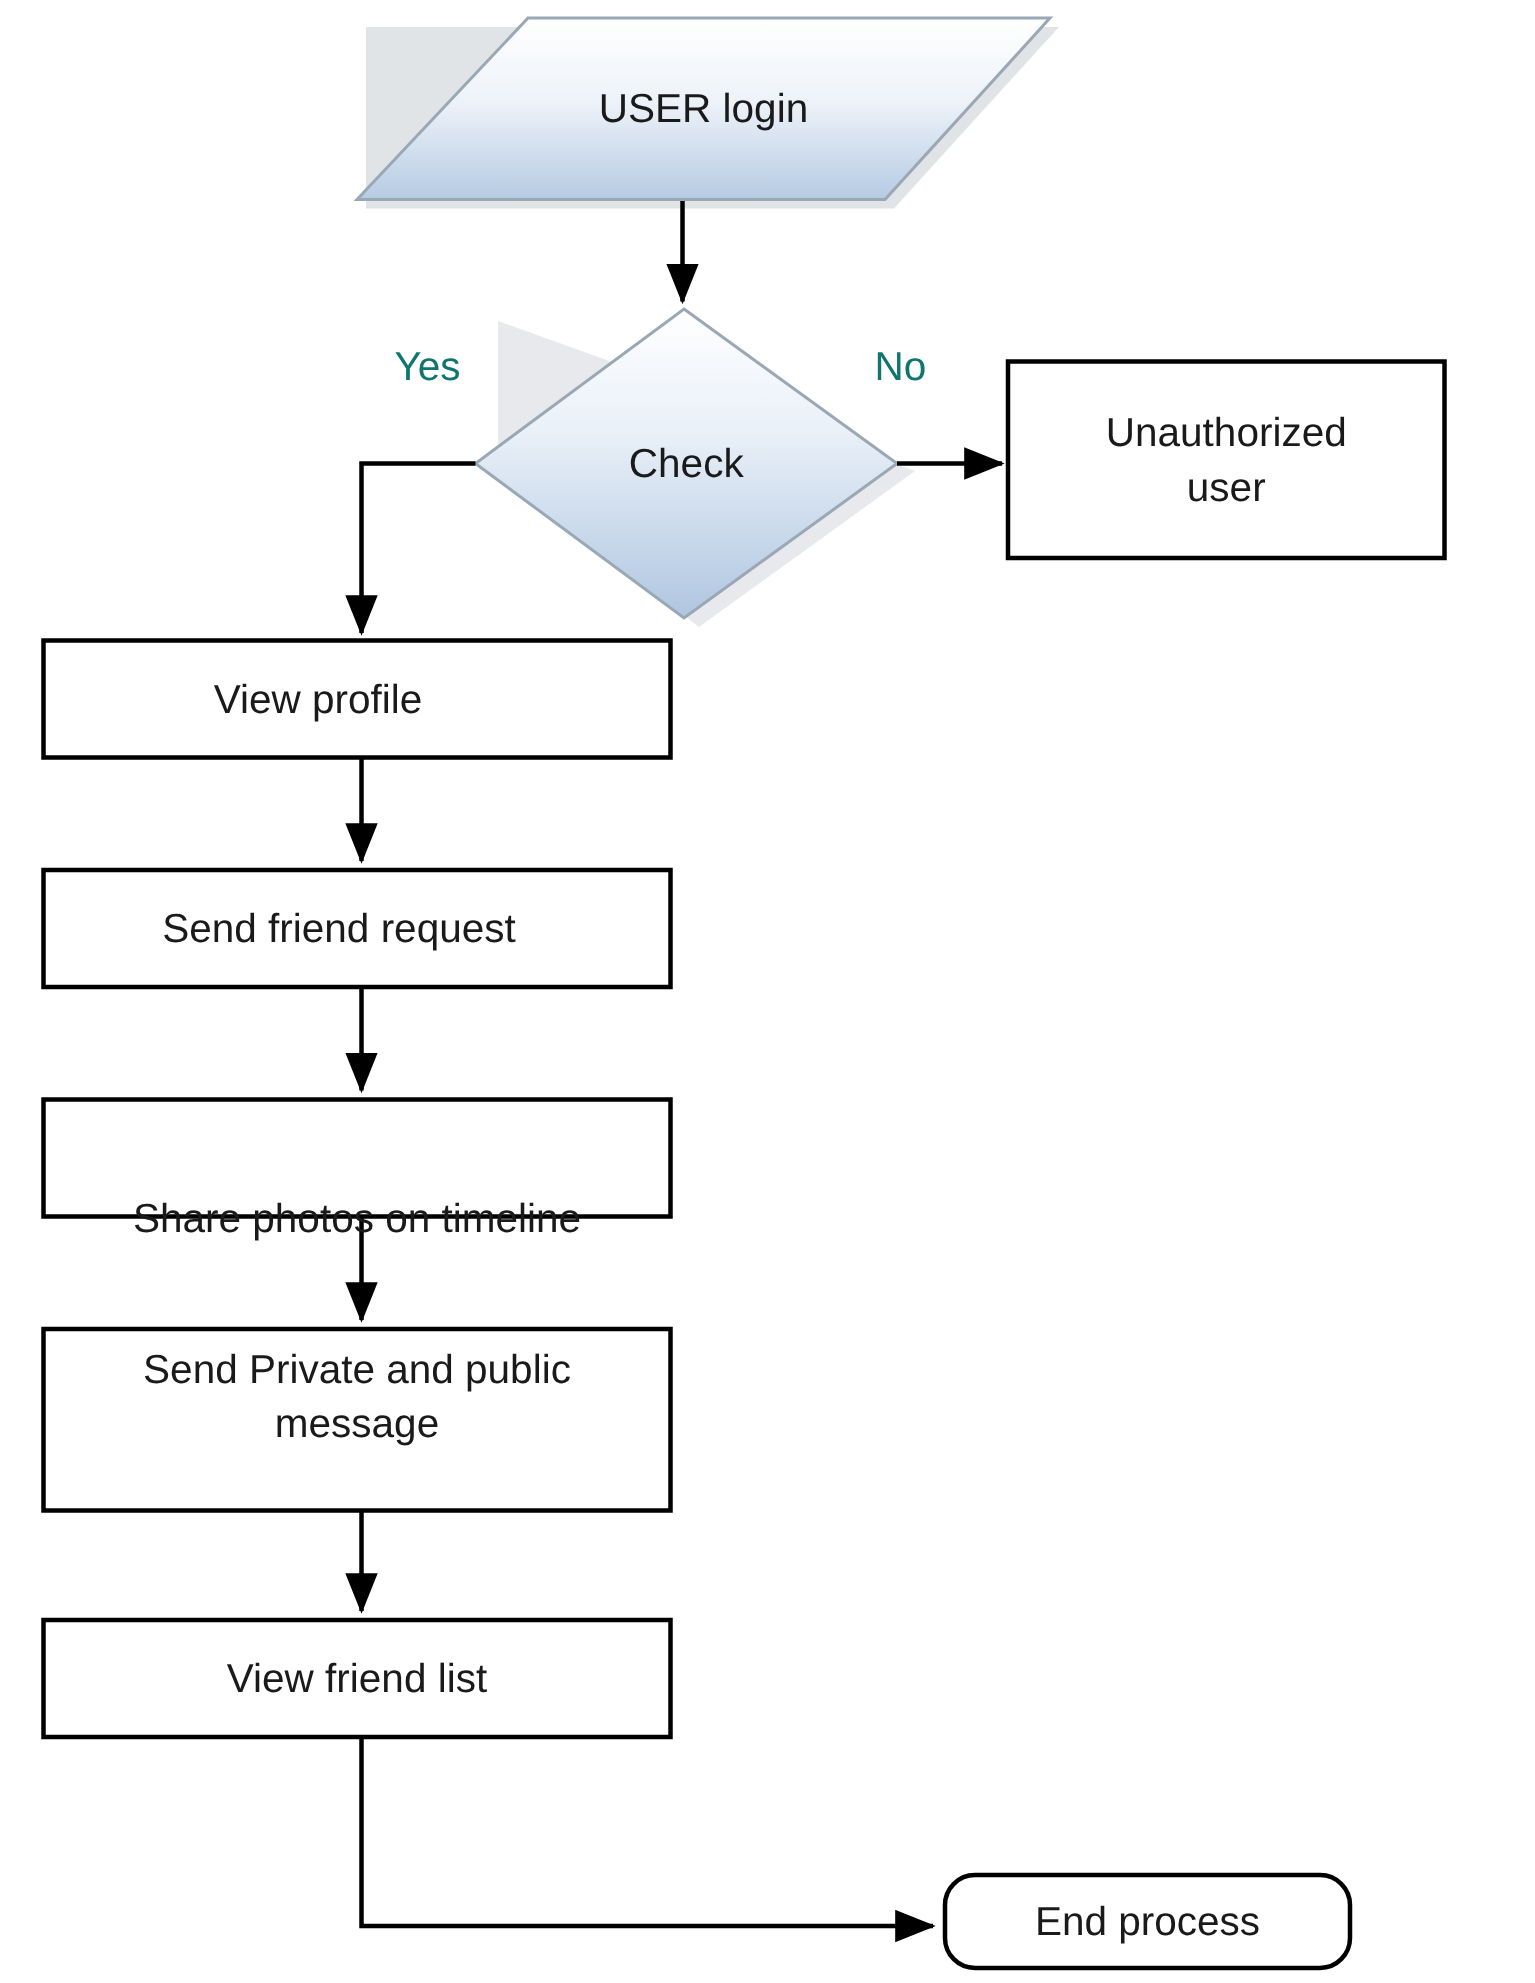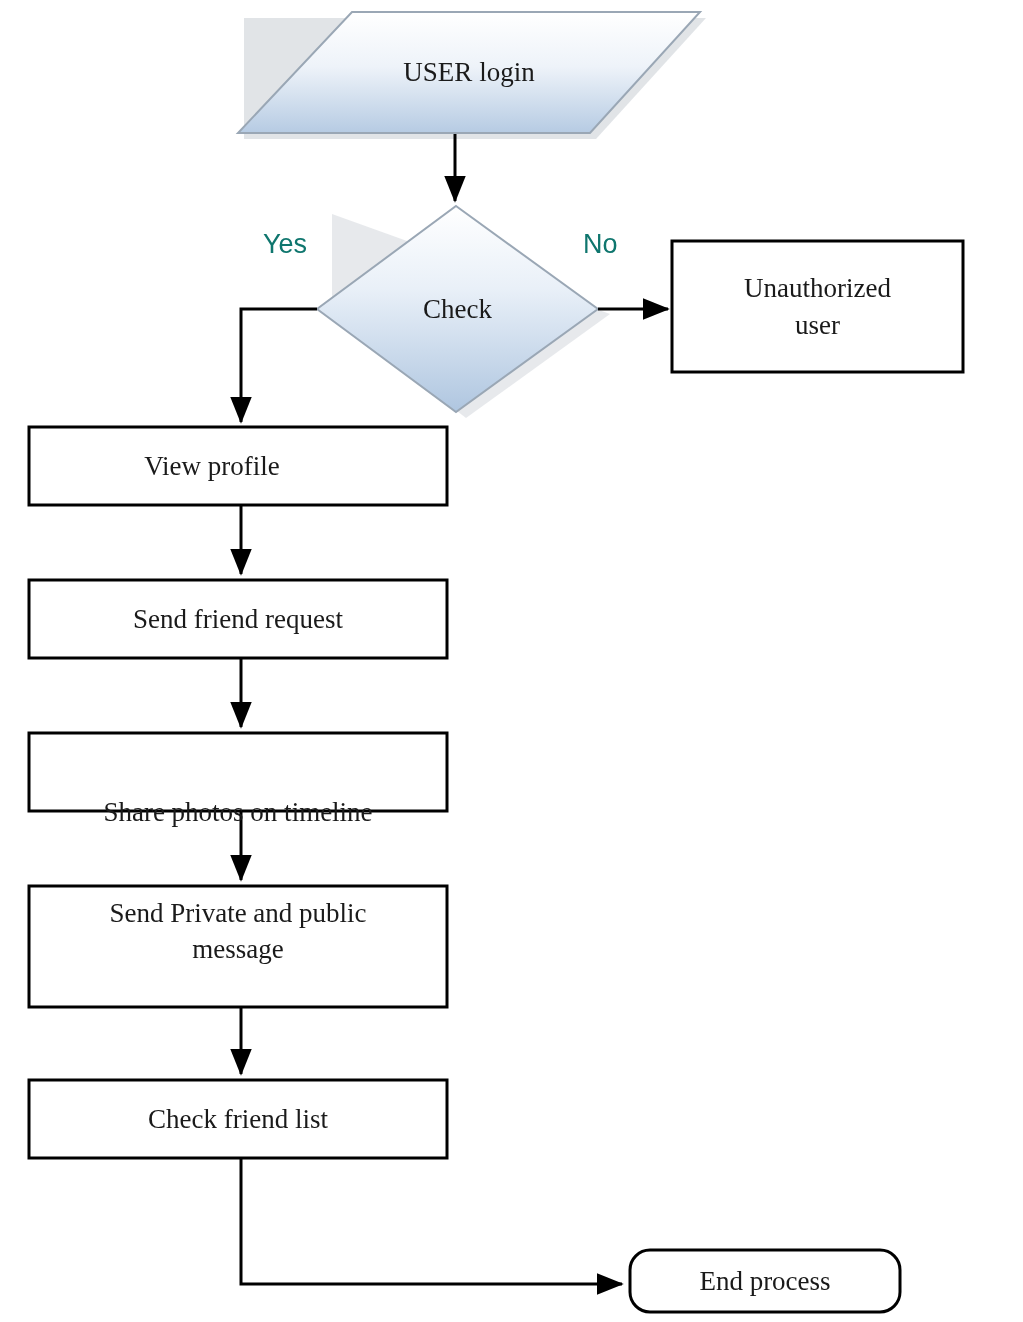--- a/index.html
+++ b/index.html
@@ -26,21 +26,21 @@
   }
   .node-label {
     position: absolute;
     display: flex;
     align-items: center;
     justify-content: center;
     text-align: center;
     color: #1a1a1a;
     font-size: 27px;
     line-height: 1.35;
-    font-family: Liberation Serif, serif;
+    font-family: Liberation Sans, sans-serif;
     pointer-events: none;
     white-space: pre-line;
   }
   .edge-label {
     position: absolute;
     color: #0f766e;
     font-size: 27px;
     font-family: "Liberation Sans", sans-serif;
     line-height: 1;
   }
@@ -104,28 +104,28 @@
 
   <div class="node-label" style="left:238px; top:12px; width:462px; height:121px;">USER login</div>
 
   <div class="node-label" style="left:317px; top:206px; width:281px; height:206px;">Check</div>
 
   <div class="node-label" style="left:672px; top:241px; width:291px; height:131px;">Unauthorized
 user</div>
 
   <div class="node-label" style="left:29px; top:427px; width:366px; height:78px;">View profile</div>
 
-  <div class="node-label" style="left:29px; top:580px; width:418px; height:78px;">Send friend request</div>
+  <div class="node-label" style="left:17px; top:580px; width:418px; height:78px;">Send friend request</div>
 
   <div class="node-label" style="left:29px; top:733px; width:418px; height:63px;margin-top:48px;">Share photos on timeline</div>
 
   <div class="node-label" style="left:29px; top:886px; width:418px; height:90px;">Send Private and public
 message</div>
 
-  <div class="node-label" style="left:29px; top:1080px; width:418px; height:78px;">Check friend list</div>
+  <div class="node-label" style="left:29px; top:1080px; width:418px; height:78px;">View friend list</div>
 
   <div class="node-label" style="left:630px; top:1250px; width:270px; height:62px;">End process</div>
 
   <div class="edge-label" style="left:263px; top:231px;">Yes</div>
 
   <div class="edge-label" style="left:583px; top:231px;">No</div>
 
 </div>
 
 </body></html>

